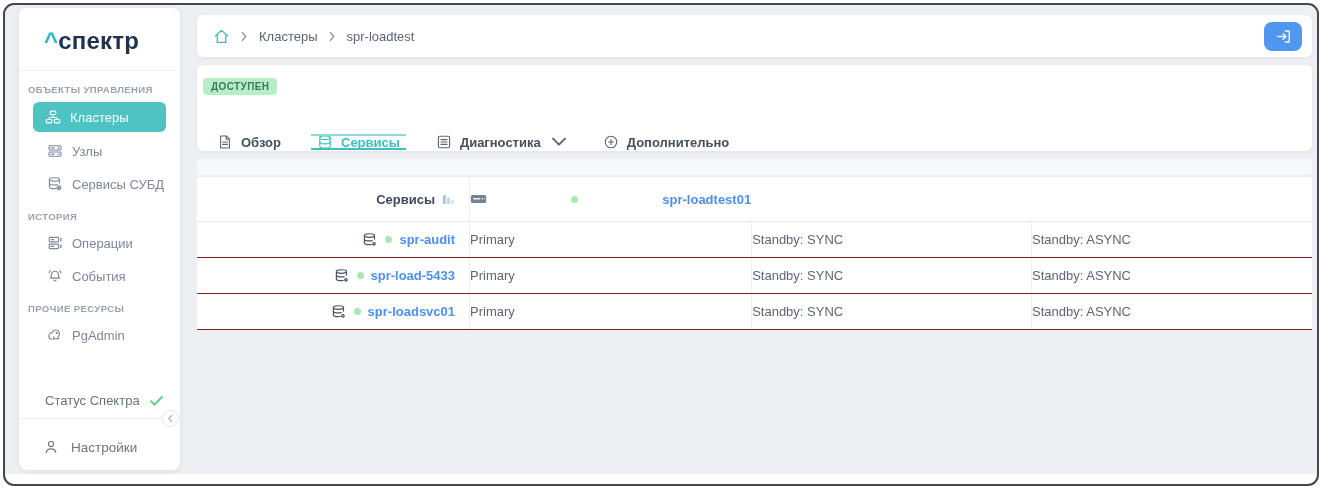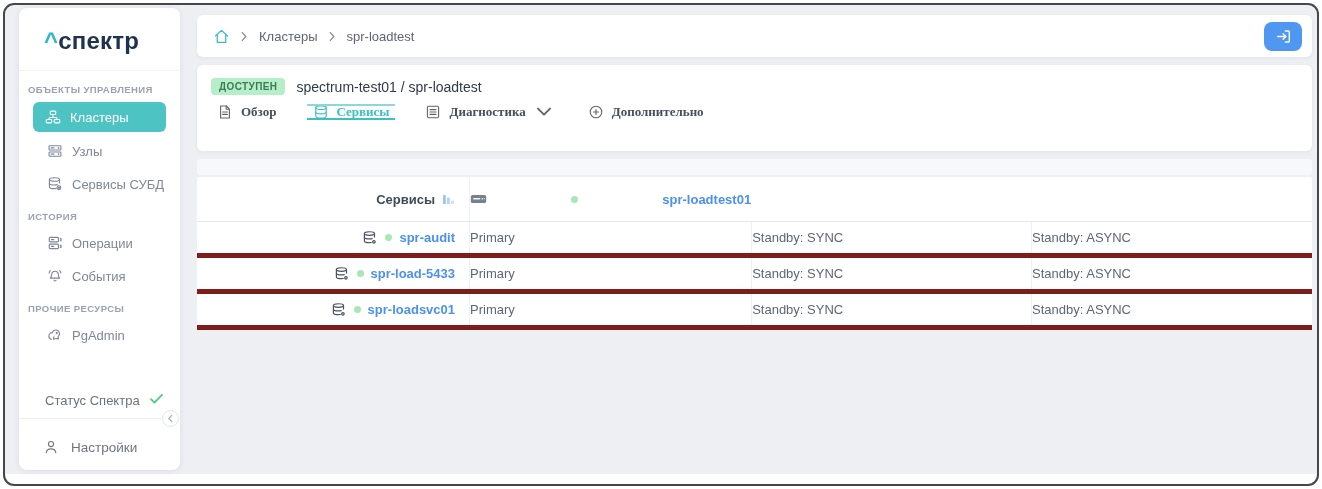--- a/index.html
+++ b/index.html
@@ -26,21 +26,21 @@
   .logo .caret { color:#2fb7c8; }
   .section-label { font-size:9.5px; font-weight:bold; color:#98a2b2; letter-spacing:.4px;
     margin:13px 0 7px 9px; }
   .nav-item { display:flex; align-items:center; gap:9px; height:28px; padding-left:28px;
     color:#7d8799; font-size:13px; cursor:pointer; margin-bottom:5px; }
   .nav-item svg { width:16px; height:16px; flex:none; color:#7d8799; }
   .nav-item.active { margin:0 14px 5px 14px; padding-left:12px; background:#4dc4c3;
     border-radius:6px; color:#fff; height:30px; }
   .nav-item.active svg { color:#fff; }
   .status-row { position:absolute; left:26px; bottom:62px; display:flex; gap:9px;
-    align-items:flex-start; font-size:13px; color:#68727f; }
+    align-items:center; font-size:13px; color:#68727f; }
   .collapse-divider { position:absolute; left:0; right:0; bottom:51px;
     border-top:1px solid #edeff2; }
   .collapse-btn { position:absolute; right:1px; bottom:43px; width:17px; height:17px;
     border-radius:50%; background:#fff; border:1px solid #e2e5ea; color:#a6aeba;
     display:flex; align-items:center; justify-content:center; cursor:pointer; z-index:2; }
   .settings-row { position:absolute; left:24px; bottom:15px; display:flex; gap:12px;
     align-items:center; color:#6b7582; font-size:13.5px; cursor:pointer; }
   .settings-row svg { width:16px; height:16px; color:#6b7582; }
 
   
@@ -50,44 +50,44 @@
   .crumb-card .home { color:#3bbac7; cursor:pointer; }
   .crumb-sep { color:#858e9c; margin:0 11px; }
   .crumb-link { font-size:13px; color:#5c6575; cursor:pointer; }
   .logout-btn { margin-left:auto; width:38px; height:29px; border-radius:8px;
     background:#4f97f1; border:none; display:flex; align-items:center; justify-content:center;
     cursor:pointer; color:#fff; }
 
   
   .cluster-card { position:absolute; left:197px; top:65px; width:1115px; height:86px;
     background:#fff; border-radius:6px; box-shadow:0 1px 4px rgba(25,39,60,.06); z-index:10; }
-  .badge-row { display:flex; align-items:center; gap:11px; padding:13px 0 0 14px; }
+  .badge-row { display:flex; align-items:center; gap:11px; padding:13px 0 0 6px; }
   .badge { background:#b5eec7; color:#3c7a5a; font-size:10px; font-weight:bold;
     padding:3px 8px; border-radius:4px; letter-spacing:.4px; }
   .cluster-title { font-size:14px; color:#2f3b4a; }
-  .tabs { display:flex; align-items:flex-start; margin:9px 0 0 14px; height:46px;font-family:Liberation Serif, serif; }
+  .tabs { display:flex; align-items:flex-end; margin:9px 0 0 14px; height:46px; }
   .tab { display:flex; align-items:center; gap:8px; padding:0 6px; margin-right:24px;
     font-size:13px; font-weight:bold; color:#454f5d; position:relative; cursor:pointer; }
   .tab svg { width:16px; height:16px; color:#5d6673; }
   .tab.active { color:#3fbec1; background:#fbfefe; }
   .tab.active svg { color:#3fbec1; }
   .tab.active::before { content:''; position:absolute; left:0; right:0; top:0; height:2px;
     background:#8fd6d8; }
   .tab.active::after { content:''; position:absolute; left:0; right:0; bottom:0; height:2px;
     background:#3fbec1; }
   .tab .chev { margin-left:2px; }
 
   
   .table-strip { position:absolute; left:197px; top:159px; width:1115px; height:16px;
     background:#f6f8fb; border-radius:4px; z-index:9; }
   .table-card { position:absolute; left:197px; top:177px; width:1115px; background:#fff;
     z-index:9; border-radius:2px; }
   .thead, .trow { display:grid; grid-template-columns:24.4% 25.3% 25.1% 25.2%; }
   .thead { height:45px; border-bottom:1px solid #e4e8ec; }
-  .trow { height:36px; border-bottom:5px solid #7f1d1d; }
+  .trow { height:36px; border-bottom:1px solid #7f1d1d; }
   .cell { display:flex; align-items:center; justify-content:space-between; gap:7px;
     font-size:13px; color:#5c6776; border-left:1px solid #edf0f3; }
   .cell:first-child { border-left:none; justify-content:flex-end; padding-right:14px; }
   .th-services { font-weight:bold; color:#3f4a59; }
   .host-link, .svc-link { color:#4b90f2; font-weight:bold; font-size:13px; cursor:pointer; }
   .dot { width:7px; height:7px; border-radius:50%; background:#a6e9b3; flex:none; }
   .host-ic { color:#77808d; }
   .svc-ic { color:#4a5462; }
 </style>
 </head>
@@ -226,21 +226,20 @@
           <path d="M3.2 10h9.3"></path>
           <path d="m9.5 6.8 3.2 3.2-3.2 3.2"></path>
         </svg>
       </span>
   </button>
 </div>
 
 <div class="cluster-card">
   <div class="badge-row">
     <span class="badge">ДОСТУПЕН</span>
-    <span class="cluster-title">spectrum-test01 / spr-loadtest</span>
   </div>
   <div class="tabs">
     <div class="tab">
       <span>
           <svg viewBox="0 0 20 20" width="16" height="16" fill="none" stroke="currentColor" stroke-width="1.4" stroke-linecap="round" stroke-linejoin="round">
             <path d="M4.5 2.5h7l4 4v11h-11Z"></path>
             <path d="M11.5 2.5v4h4"></path>
             <path d="M7 10h6M7 13h6"></path>
           </svg>
         </span>

